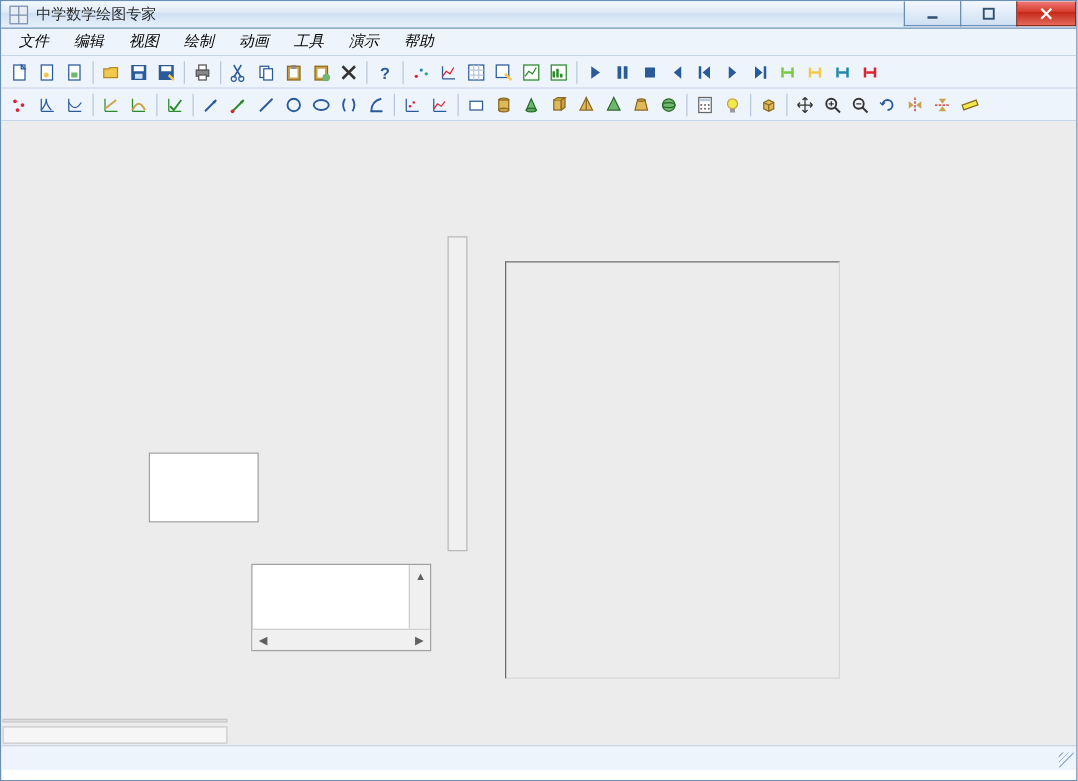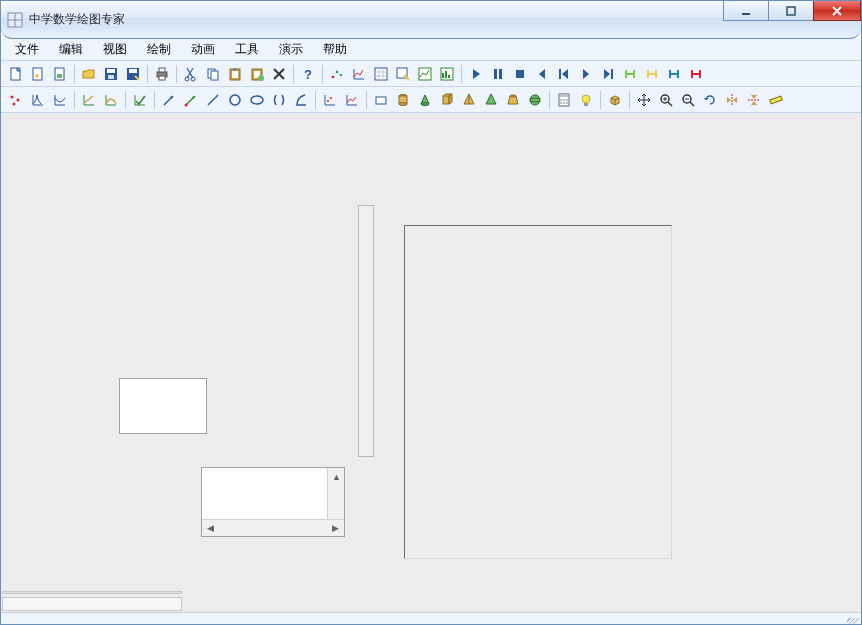--- a/index.html
+++ b/index.html
@@ -7,27 +7,26 @@
     margin: 0; padding: 0;
     font-family: "Microsoft YaHei", "SimSun", Tahoma, sans-serif;
     font-size: 12px;
     background: #fff;
     width: 862px; height: 625px;
     overflow: hidden;
     border: 1px solid #6a8fb5;
   }
   
   .titlebar {
-    height: 38px;
+    height: 22px;
     background: linear-gradient(#f3f8ff, #dde9f7 45%, #cfe0f2 46%, #e6f0fb);
     border-bottom: 1px solid #6a8fb5;
     display: flex; align-items: center;
     padding-left: 6px;
     position: relative;
-    border-radius: 11px;
   }
   .titlebar .app-icon {
     width: 16px; height: 16px; margin-right: 6px;
     display: inline-flex; align-items: center; justify-content: center;
   }
   .titlebar .title-text {
     color: #2b2b2b; font-size: 12px;
   }
   .win-btns {
     position: absolute; right: 0; top: 0;
@@ -52,20 +51,21 @@
     background: #eef4fb;
     border-bottom: 1px solid #c5d4e6;
     display: flex; align-items: center;
     padding-left: 6px;
     gap: 4px;
   }
   .menubar .menu-item {
     padding: 2px 8px;
     color: #000;
     cursor: default;
+    font-style: italic;
   }
   
   .toolstrip {
     background: #eef4fb;
     border-bottom: 1px solid #c5d4e6;
     padding: 2px 4px;
     display: flex;
     align-items: center;
     flex-wrap: nowrap;
     height: 26px;

